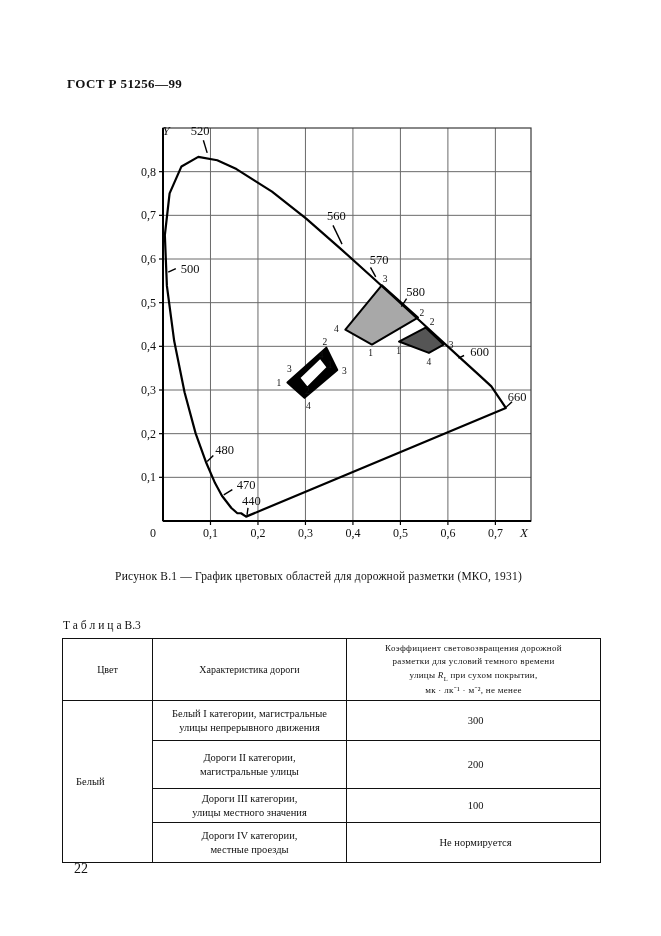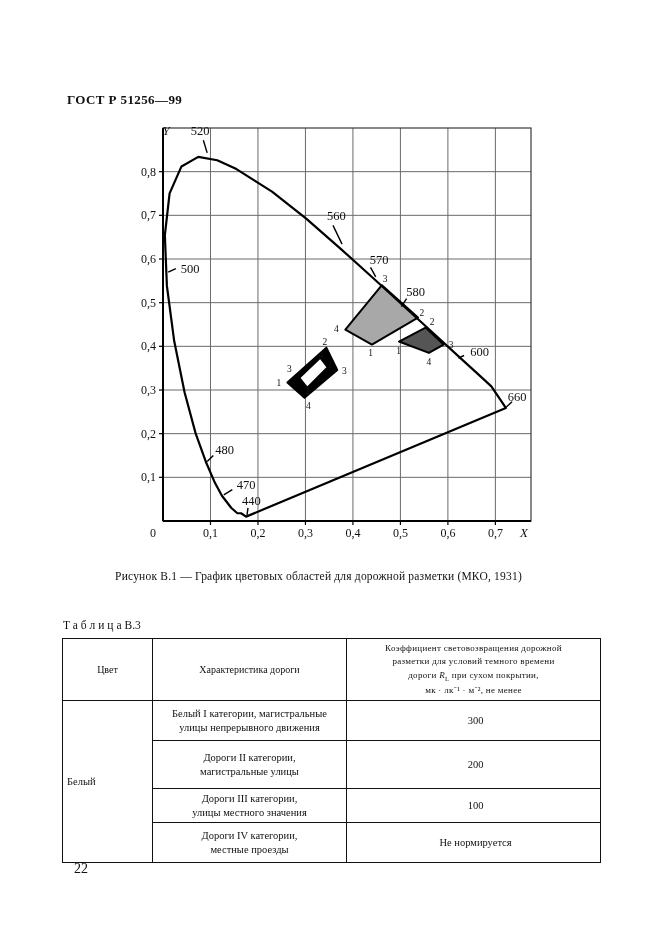--- a/index.html
+++ b/index.html
@@ -2,42 +2,42 @@
 <html><head>
 <meta charset="utf-8">
 <style>
   html,body{margin:0;padding:0;}
   body{
     width:661px;height:936px;background:#ffffff;position:relative;
     font-family:"Liberation Serif",serif;color:#111;overflow:hidden;
   }
   .doc-header{
     position:absolute;left:67px;top:76px;
-    font-size:13px;font-weight:bold;letter-spacing:.4px;margin-top:16px;
+    font-size:13px;font-weight:bold;letter-spacing:.4px;
   }
   .chart-wrap{position:absolute;left:100px;top:110px;width:460px;height:448px;}
   svg text{font-family:"Liberation Serif",serif;fill:#111;}
   .figure-caption{
     position:absolute;left:0;top:570px;width:637px;text-align:center;
     font-size:11.5px;letter-spacing:.2px;
   }
   .table-label{position:absolute;left:63px;top:619px;font-size:11.5px;}
   .table-label .spaced{letter-spacing:3px;}
   .table-label .num{}
   table.data-table{
     position:absolute;left:62px;top:638px;width:538px;
     border-collapse:collapse;table-layout:fixed;font-size:10.5px;
   }
   .data-table th,.data-table td{
     border:1px solid #111;padding:2px 4px;text-align:center;
     vertical-align:middle;font-weight:normal;line-height:1.3;
   }
   .data-table th.coef{font-size:9px;line-height:1.5;letter-spacing:.3px;}
   .data-table th{font-size:10px;}
-  .data-table td.color-cell{text-align:left;padding-left:4px;margin-left:41px;}
+  .data-table td.color-cell{text-align:left;padding-left:13px;margin-left:41px;}
   .data-table td.val{font-size:10.5px;padding-left:8px;}
   .rsym{font-style:italic;}
   .data-table sub{font-size:6.5px;}
   .page-number{position:absolute;left:74px;top:861px;font-size:14px;}
 </style>
 </head>
 <body>
 
 <div class="doc-header">ГОСТ Р 51256—99</div>
 
@@ -150,21 +150,21 @@
       <col style="width:194px">
       <col style="width:254px">
   </colgroup>
   <thead>
     <tr style="height:62px">
       <th>Цвет</th>
       <th>Характеристика дороги</th>
       <th class="coef">
         <span>Коэффициент световозвращения дорожной</span><br>
         <span>разметки для условий темного времени</span><br>
-        <span>дороги </span><span class="rsym">R</span><sub>L</sub><span> при сухом покрытии,</span><br>
+        <span>улицы </span><span class="rsym">R</span><sub>L</sub><span> при сухом покрытии,</span><br>
         <span>мк · лк⁻¹ · м⁻², не менее</span>
       </th>
     </tr>
   </thead>
   <tbody>
     <tr style="height:40px">
       <td class="color-cell" rowspan="4">Белый</td>
       <td>
         <span>Белый I категории, магистральные</span><br>
         <span>улицы непрерывного движения</span>

